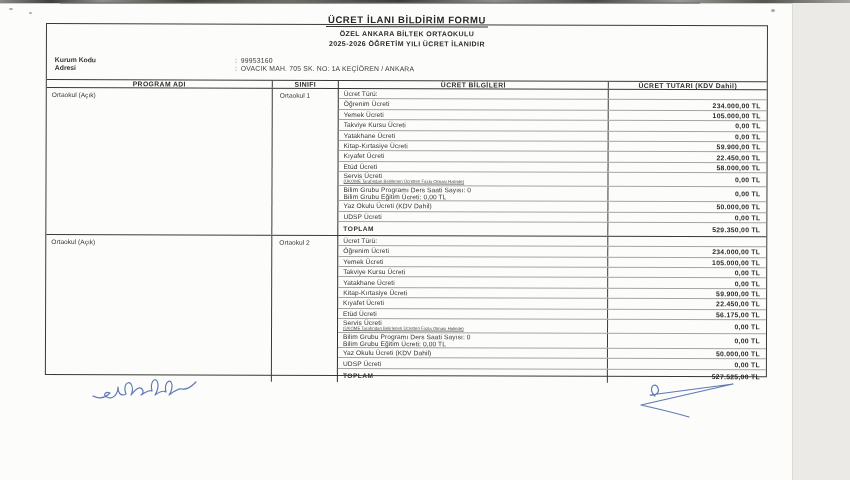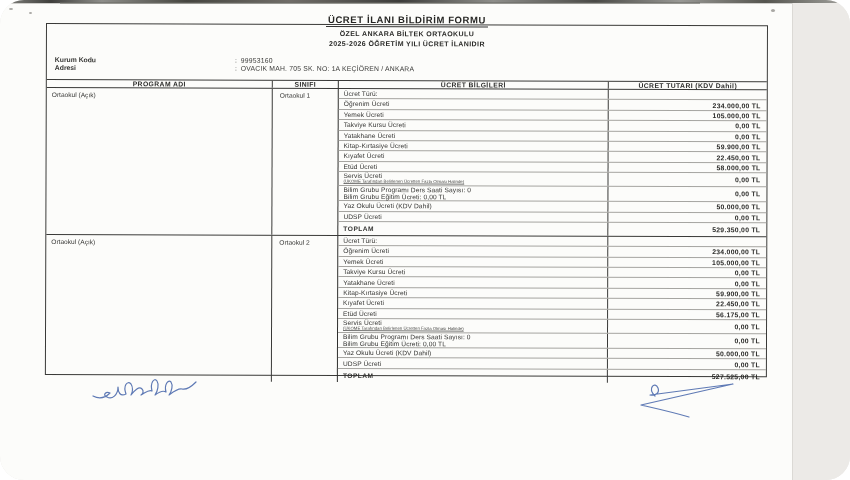--- a/index.html
+++ b/index.html
@@ -1,19 +1,19 @@
 <!DOCTYPE html>
 <html><head>
 <meta charset="utf-8">
 <style>
   * { margin:0; padding:0; box-sizing:border-box; }
   html,body { width:850px; height:480px; overflow:hidden; }
   body { font-family:"Liberation Sans","DejaVu Sans",sans-serif; color:#2e2e2c; }
 
-  .stage { position:relative; width:850px; height:480px; background:#eae9e6; overflow:hidden;border-radius:24px; }
+  .stage { position:relative; width:850px; height:480px; background:#eae9e6; overflow:hidden; }
   .paper { position:absolute; left:0; top:3px; width:792px; height:477px;
            background:#fcfcfa; border-top:1px solid #cfcecb; }
   .bg-strip { position:absolute; right:0; top:0; width:58px; height:480px;
               background:#eceae7; border-left:1px solid #dbd9d5; }
 
   .scan-top { position:absolute; top:0; left:0; width:850px; height:3px;
     background:linear-gradient(90deg,#8a8a86 0%,#3f3f3c 6%,#8e8e8a 12%,#45453f 22%,#706d68 34%,#3c3c3a 47%,#8e8e8a 58%,#4a4a46 70%,#999995 80%,#55554f 90%,#a5a5a1 100%); }
   .scan-top2 { position:absolute; top:2px; left:60px; width:640px; height:2px; background:#6b6b66; opacity:.55; }
   .speck { position:absolute; background:#a9a8a4; border-radius:50%; }
 

